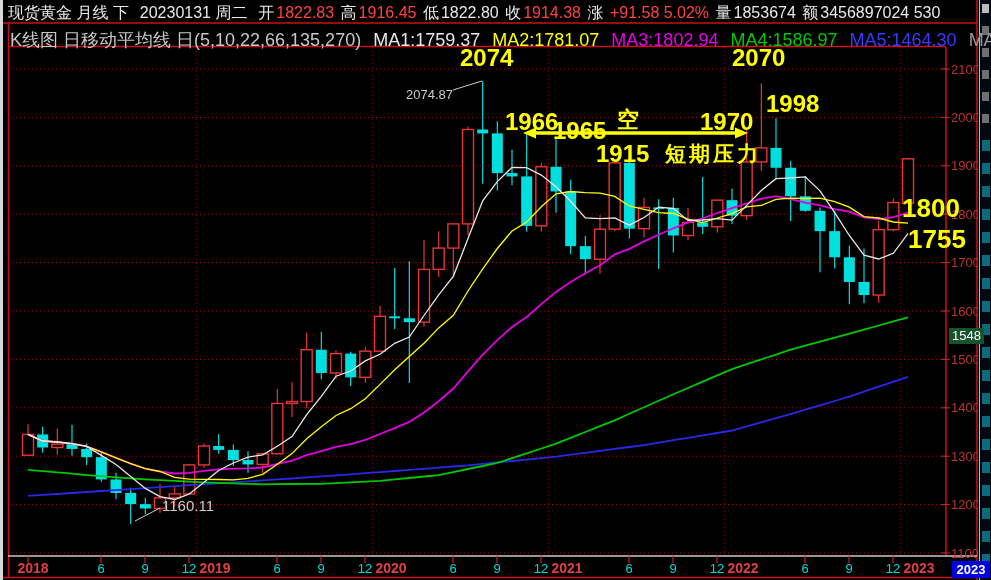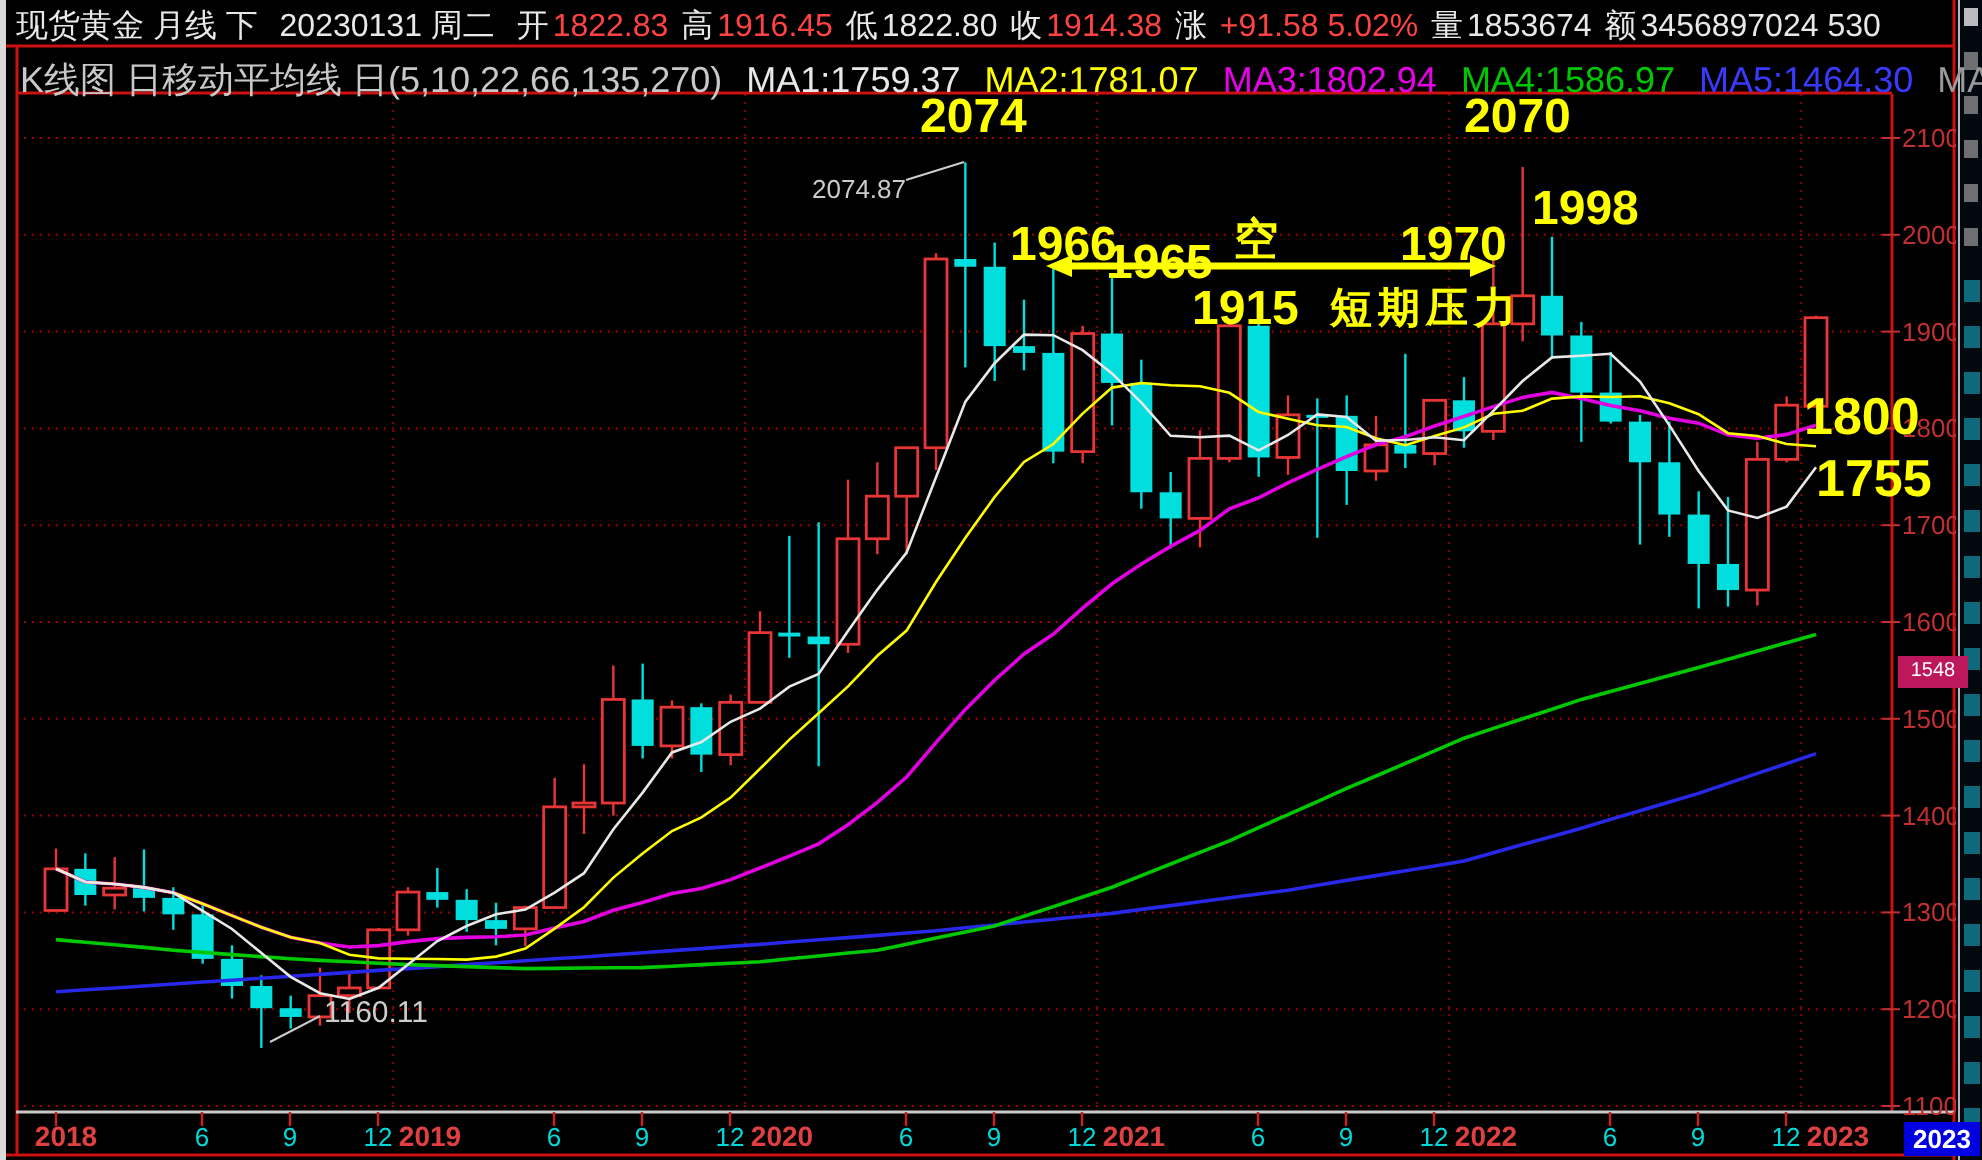--- a/index.html
+++ b/index.html
@@ -4,22 +4,22 @@
 <style>
   html,body{margin:0;padding:0;background:#000;}
   .screen{position:relative;width:991px;height:580px;background:#000;overflow:hidden;
           font-family:"Liberation Sans","DejaVu Sans",sans-serif;}
   .edge-left{position:absolute;left:0;top:0;width:3px;height:580px;background:#d9d9d9;}
   .hdr{position:absolute;white-space:pre;z-index:5;}
   .hdr1{left:8px;top:3px;font-size:16px;}
   .hdr2{left:10px;top:28px;font-size:18px;}
   .hdr span{margin-right:2px;}
   svg{position:absolute;left:0;top:0;z-index:1;}
-  .price-marker{position:absolute;left:949px;top:328px;width:35px;height:16px;background:#be185d;
-      color:#fff;font-size:10px;line-height:16px;text-align:center;z-index:6;}
+  .price-marker{position:absolute;left:949px;top:328px;width:35px;height:16px;background:#14532d;
+      color:#fff;font-size:13px;line-height:16px;text-align:center;z-index:6;}
   .year-badge{position:absolute;left:952px;top:561px;width:38px;height:17px;background:#0000e0;
       color:#fff;font-size:13px;font-weight:bold;line-height:17px;text-align:center;z-index:6;}
   .strip{position:absolute;left:978px;top:0;width:13px;height:580px;background:#020810;z-index:4;}
   .strip .wline{position:absolute;left:1px;top:0;width:1px;height:580px;background:#b9b9b9;}
   .strip .frag{position:absolute;left:4px;width:7px;height:9px;background:#8a8a8a;opacity:.8;}
   .strip .frag.b{background:#e8e8e8;}
   .strip .mark{position:absolute;left:4px;width:8px;height:11px;background:#0e6a7a;}
 </style>
 </head>
 <body>

